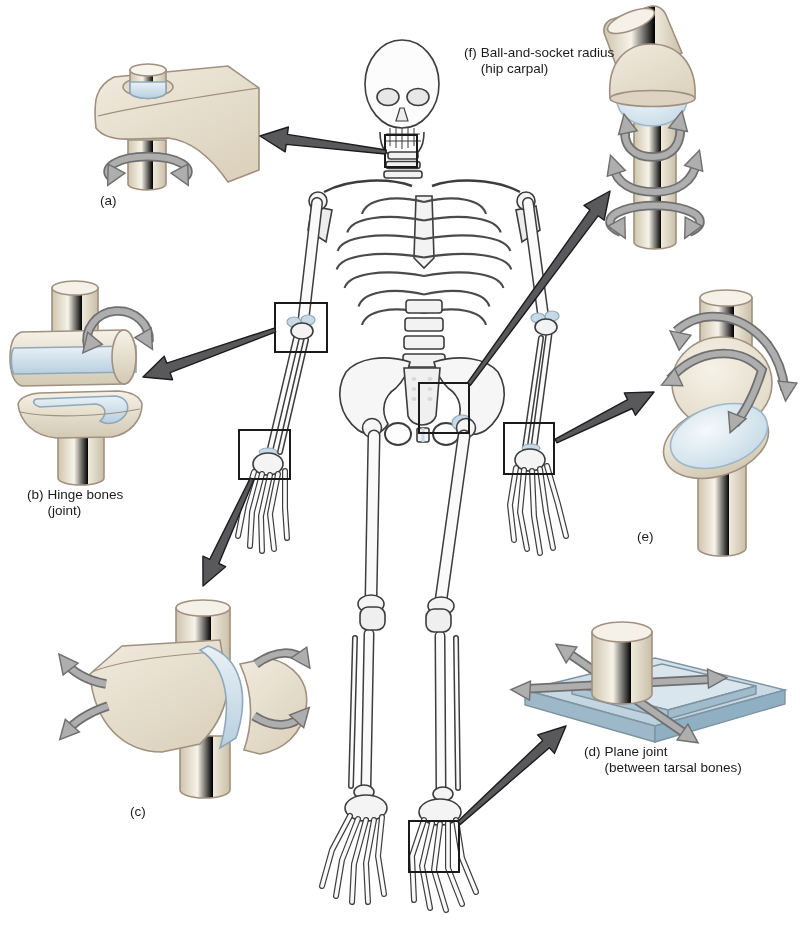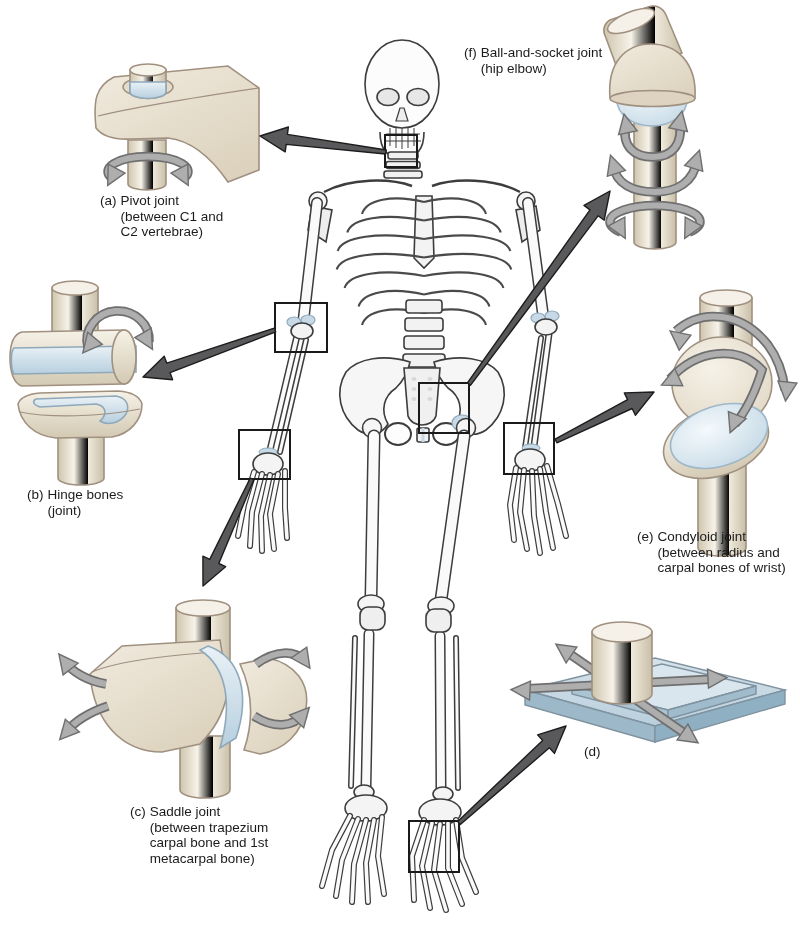--- a/index.html
+++ b/index.html
@@ -355,53 +355,41 @@
         <polygon points="274.3,328.1 166.8,363.2 164.2,356.2 143,377 172.6,379.7 170.1,372.7 275.7,331.9" fill="#59595c" stroke="#1c1c1c" stroke-width="1.4" stroke-linejoin="round"></polygon>
         <polygon points="250.2,478.2 209.7,559.4 202.9,556.2 203,586 225.6,566.7 218.8,563.5 253.8,479.8" fill="#59595c" stroke="#1c1c1c" stroke-width="1.4" stroke-linejoin="round"></polygon>
         <polygon points="460.3,824.5 549.4,747.8 554.4,753.4 566,726 537.6,734.9 542.6,740.4 457.7,821.5" fill="#59595c" stroke="#1c1c1c" stroke-width="1.4" stroke-linejoin="round"></polygon>
         <polygon points="556.9,442.8 632.1,408.5 635.4,415.3 654,392 624.3,392.9 627.6,399.6 555.1,439.2" fill="#59595c" stroke="#1c1c1c" stroke-width="1.4" stroke-linejoin="round"></polygon>
         <polygon points="470.6,385.2 598.1,215.8 604.2,220.2 610,191 584.0,205.4 590.0,209.9 467.4,382.8" fill="#59595c" stroke="#1c1c1c" stroke-width="1.4" stroke-linejoin="round"></polygon>
       </g>
 </svg>
 
   <div class="jlabel" style="left:100px;top:193px;">
     <span class="prefix">(a)</span>
-    <span class="lines">
-      <div>Pivot joint</div>
-      <div>(between C1 and</div>
-      <div>C2 vertebrae)</div>
-    </span>
   </div>
   <div class="jlabel" style="left:27px;top:487px;">
     <span class="prefix">(b)</span>
     <span class="lines">
       <div>Hinge bones</div>
       <div>(joint)</div>
     </span>
   </div>
   <div class="jlabel" style="left:130px;top:804px;">
     <span class="prefix">(c)</span>
-    <span class="lines">
-      <div>Saddle joint</div>
-      <div>(between trapezium</div>
-      <div>carpal bone and 1st</div>
-      <div>metacarpal bone)</div>
-    </span>
   </div>
   <div class="jlabel" style="left:584px;top:744px;">
     <span class="prefix">(d)</span>
+    <span class="lines">
+      <div>Plane joint</div>
+      <div>(between tarsal bones)</div>
+    </span>
   </div>
   <div class="jlabel" style="left:637px;top:529px;">
     <span class="prefix">(e)</span>
-    <span class="lines">
-      <div>Condyloid joint</div>
-      <div>(between radius and</div>
-      <div>carpal bones of wrist)</div>
-    </span>
   </div>
   <div class="jlabel" style="left:464px;top:45px;">
     <span class="prefix">(f)</span>
     <span class="lines">
-      <div>Ball-and-socket joint</div>
-      <div>(hip elbow)</div>
+      <div>Ball-and-socket radius</div>
+      <div>(hip carpal)</div>
     </span>
   </div>
 </div>
 
 </body></html>

